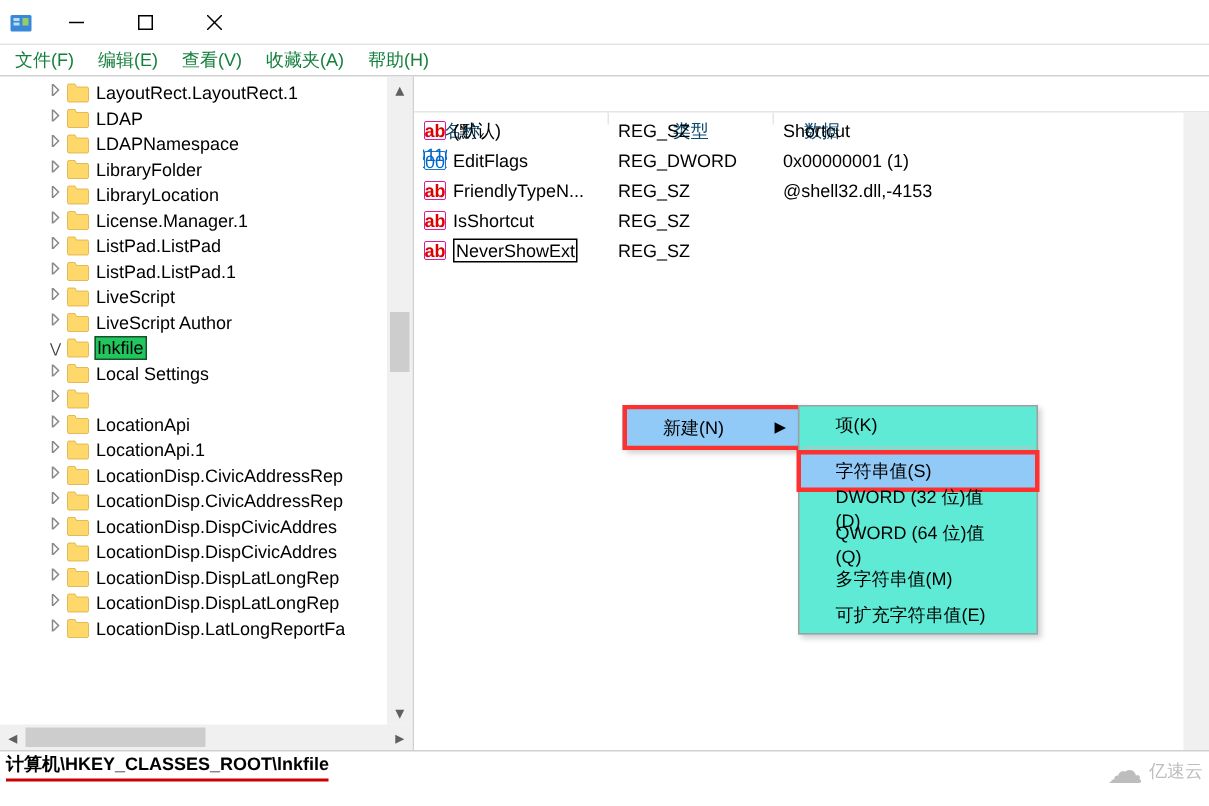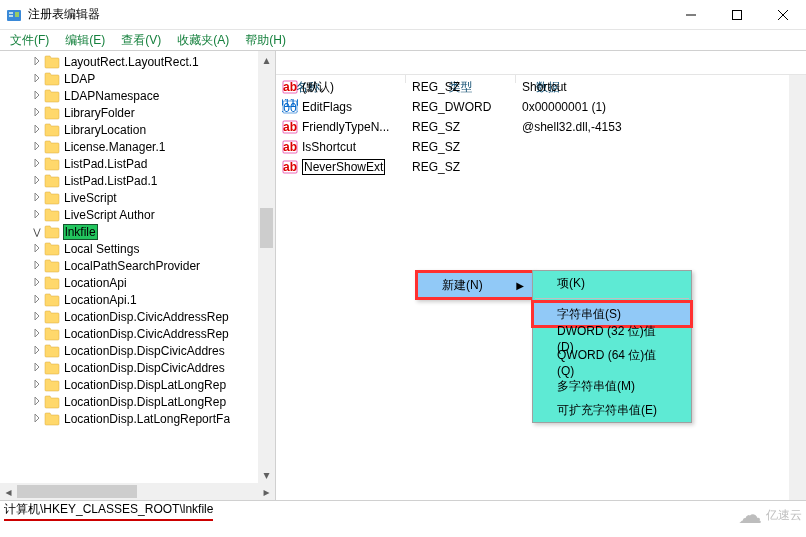--- a/index.html
+++ b/index.html
@@ -56,40 +56,39 @@
 .ctxmenu { position: absolute; background: #5eead4; border: 1px solid #a0a0a0; box-shadow: 2px 2px 4px rgba(0,0,0,0.2); }
 .ctxmenu.sub1 { left: 415px; top: 270px; width: 120px; border:3px solid #ff3030;}
 .ctxmenu.sub2 { left: 532px; top: 270px; width: 160px; }
 .ctxmenu .mi { height: 24px; display: flex; align-items: center; padding: 0 24px; position:relative;}
 .ctxmenu .mi .arr { position:absolute; right:8px; font-size:10px;}
 .ctxmenu .mi.hi { background: #91c9f7; }
 .ctxmenu.sub1 .mi.hi { background:#91c9f7; }
 .ctxmenu.sub2 .mi.boxed { outline:3px solid #ff3030; outline-offset:-1px;}
 
 
-.statusbar { height: 20px; border-top: 1px solid #d0d0d0; display: flex; align-items: center; padding: 0 4px; }
+.statusbar { height: 20px; border-top: 1px solid #d0d0d0; display: flex; align-items: center; padding: 0 4px; font-weight: bold; }
 .statusbar span { border-bottom: 2px solid #c00; padding-bottom:1px;}
 
 
 .watermark { position:absolute; right:4px; bottom:8px; opacity:0.55; display:flex; align-items:center; gap:4px; color:#888; font-size:13px;}
 .watermark .cloud { font-size:24px; }
 </style>
 </head>
 <body>
 
 <div class="titlebar">
   <span class="titlebar-icon">
     <svg viewBox="0 0 16 16">
         <rect x="1" y="3" width="14" height="11" fill="#3a89d8" rx="1"></rect>
         <rect x="3" y="5" width="4" height="2" fill="#bde"></rect>
         <rect x="3" y="8" width="4" height="2" fill="#bde"></rect>
         <rect x="9" y="5" width="4" height="5" fill="#9c6"></rect>
       </svg>
   </span>
-  <div class="titlebar-title">注册表编辑器</div>
   <div class="winbtns">
     <div class="winbtn">
         <svg viewBox="0 0 10 10">
           <line x1="0" y1="5" x2="10" y2="5" stroke="#000" stroke-width="1"></line>
         </svg>
       </div>
     <div class="winbtn">
         <svg viewBox="0 0 10 10">
           <rect x="0.5" y="0.5" width="9" height="9" fill="none" stroke="#000" stroke-width="1"></rect>
         </svg>
@@ -247,21 +246,20 @@
         </div>
         <div class="treerow">
           <span class="expander"><svg width="8" height="8" viewBox="0 0 8 8">
               <path d="M2 0 L6 4 L2 8 Z" fill="none" stroke="#888" stroke-width="1"></path>
             </svg></span>
           <span class="folder-icon">
             <svg viewBox="0 0 16 14" width="16" height="14">
               <path d="M1 3 L1 12 Q1 13 2 13 L14 13 Q15 13 15 12 L15 4 Q15 3 14 3 L7 3 L6 1 L2 1 Q1 1 1 2 Z" fill="#ffd86b" stroke="#d9a93a" stroke-width="0.5"></path>
             </svg>
           </span>
-          <span class="treelabel">LocalPathSearchProvider</span>
         </div>
         <div class="treerow">
           <span class="expander"><svg width="8" height="8" viewBox="0 0 8 8">
               <path d="M2 0 L6 4 L2 8 Z" fill="none" stroke="#888" stroke-width="1"></path>
             </svg></span>
           <span class="folder-icon">
             <svg viewBox="0 0 16 14" width="16" height="14">
               <path d="M1 3 L1 12 Q1 13 2 13 L14 13 Q15 13 15 12 L15 4 Q15 3 14 3 L7 3 L6 1 L2 1 Q1 1 1 2 Z" fill="#ffd86b" stroke="#d9a93a" stroke-width="0.5"></path>
             </svg>
           </span>

